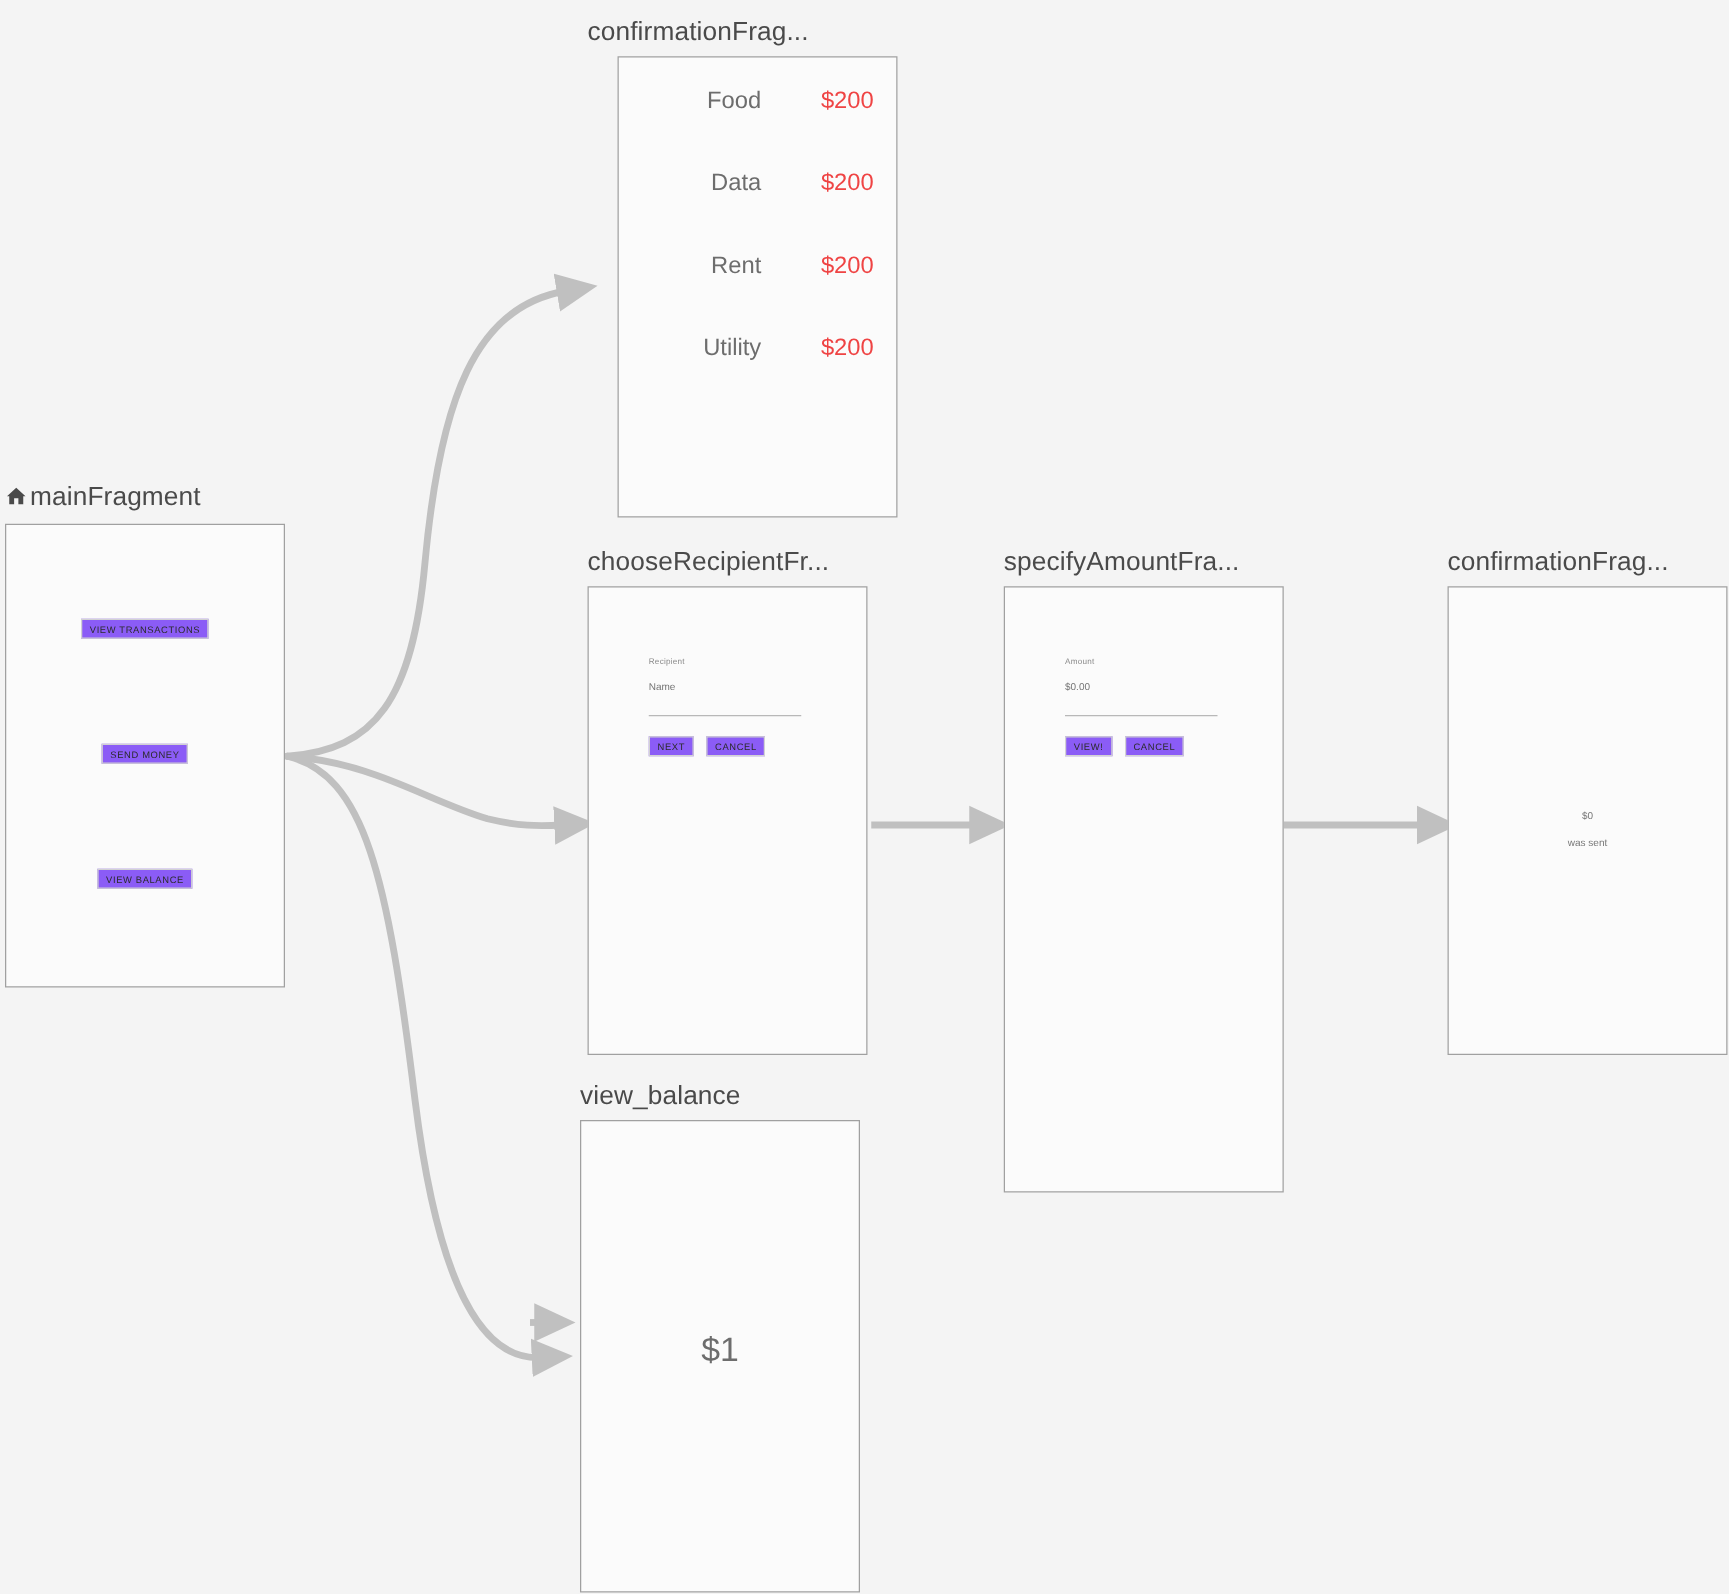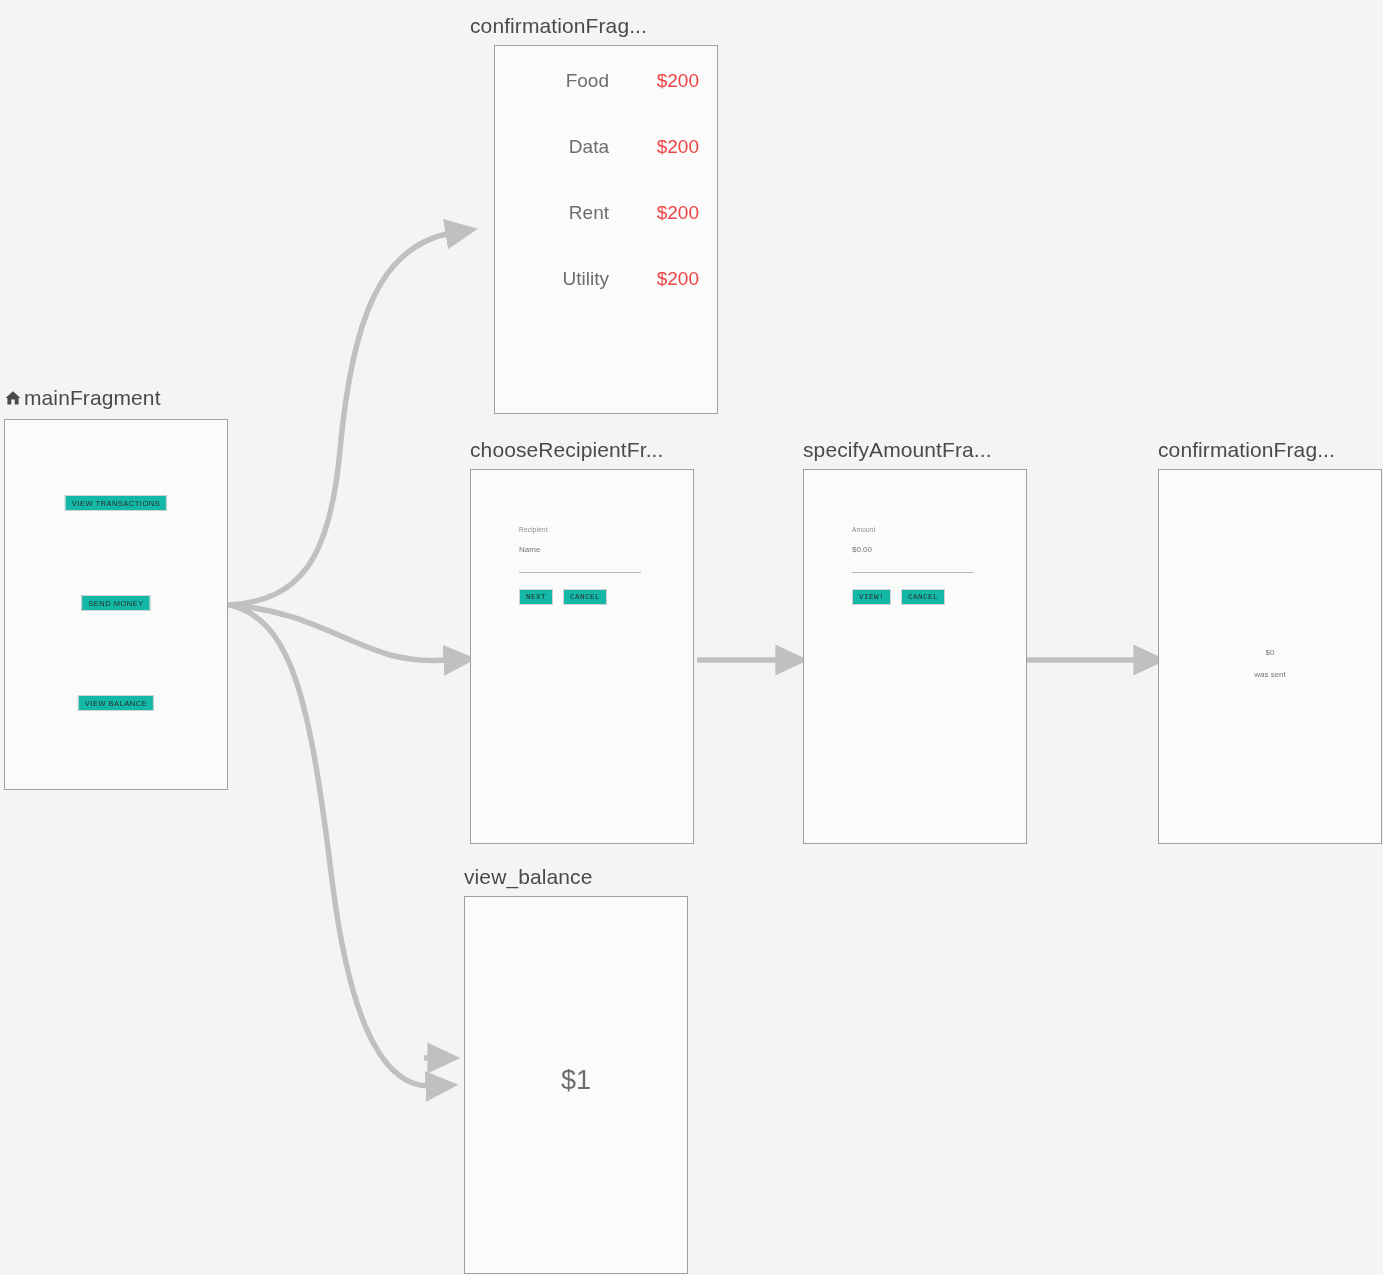--- a/index.html
+++ b/index.html
@@ -49,21 +49,21 @@
     background: #fbfbfb;
     border: 1px solid #a0a0a0;
     box-sizing: border-box;
     position: relative;
     overflow: hidden;
   }
 
   
   .mini-btn {
     position: absolute;
-    background: #14b8a6;
+    background: #8b5cf6;
     border: 1px solid #d2d2d2;
     color: #2b2b2b;
     font-size: 7.5px;
     letter-spacing: 0.5px;
     text-align: center;
     line-height: 15px;
     height: 16px;
     white-space: nowrap;
     padding: 0 6px;
     box-sizing: border-box;
@@ -124,21 +124,20 @@
   }
   .form-buttons {
     margin-top: 16px;
     display: flex;
     gap: 10px;
   }
   .form-buttons .mini-btn {
     position: static;
     transform: none;
     left: auto;
-    font-family: Liberation Mono, monospace;
   }
 
   
   .confirm-block {
     position: absolute;
     left: 0; right: 0;
     top: 178px;
     text-align: center;
   }
   .confirm-amount {
@@ -232,21 +231,21 @@
       <div class="form-buttons">
         <button class="mini-btn">NEXT</button>
         <button class="mini-btn">CANCEL</button>
       </div>
     </div>
   </div>
 </div>
 
 <div class="node" style="left:803px; top:437px;">
   <div class="node-title">specifyAmountFra...</div>
-  <div class="node-frame" style="width:224px; height:375px;">
+  <div class="node-frame" style="width:224px; height:485px;">
     <div class="form-block">
       <div class="form-label">Amount</div>
       <input class="form-input" type="text" value="" placeholder="$0.00" style="">
       <div class="form-buttons">
         <button class="mini-btn">VIEW!</button>
         <button class="mini-btn">CANCEL</button>
       </div>
     </div>
   </div>
 </div>

